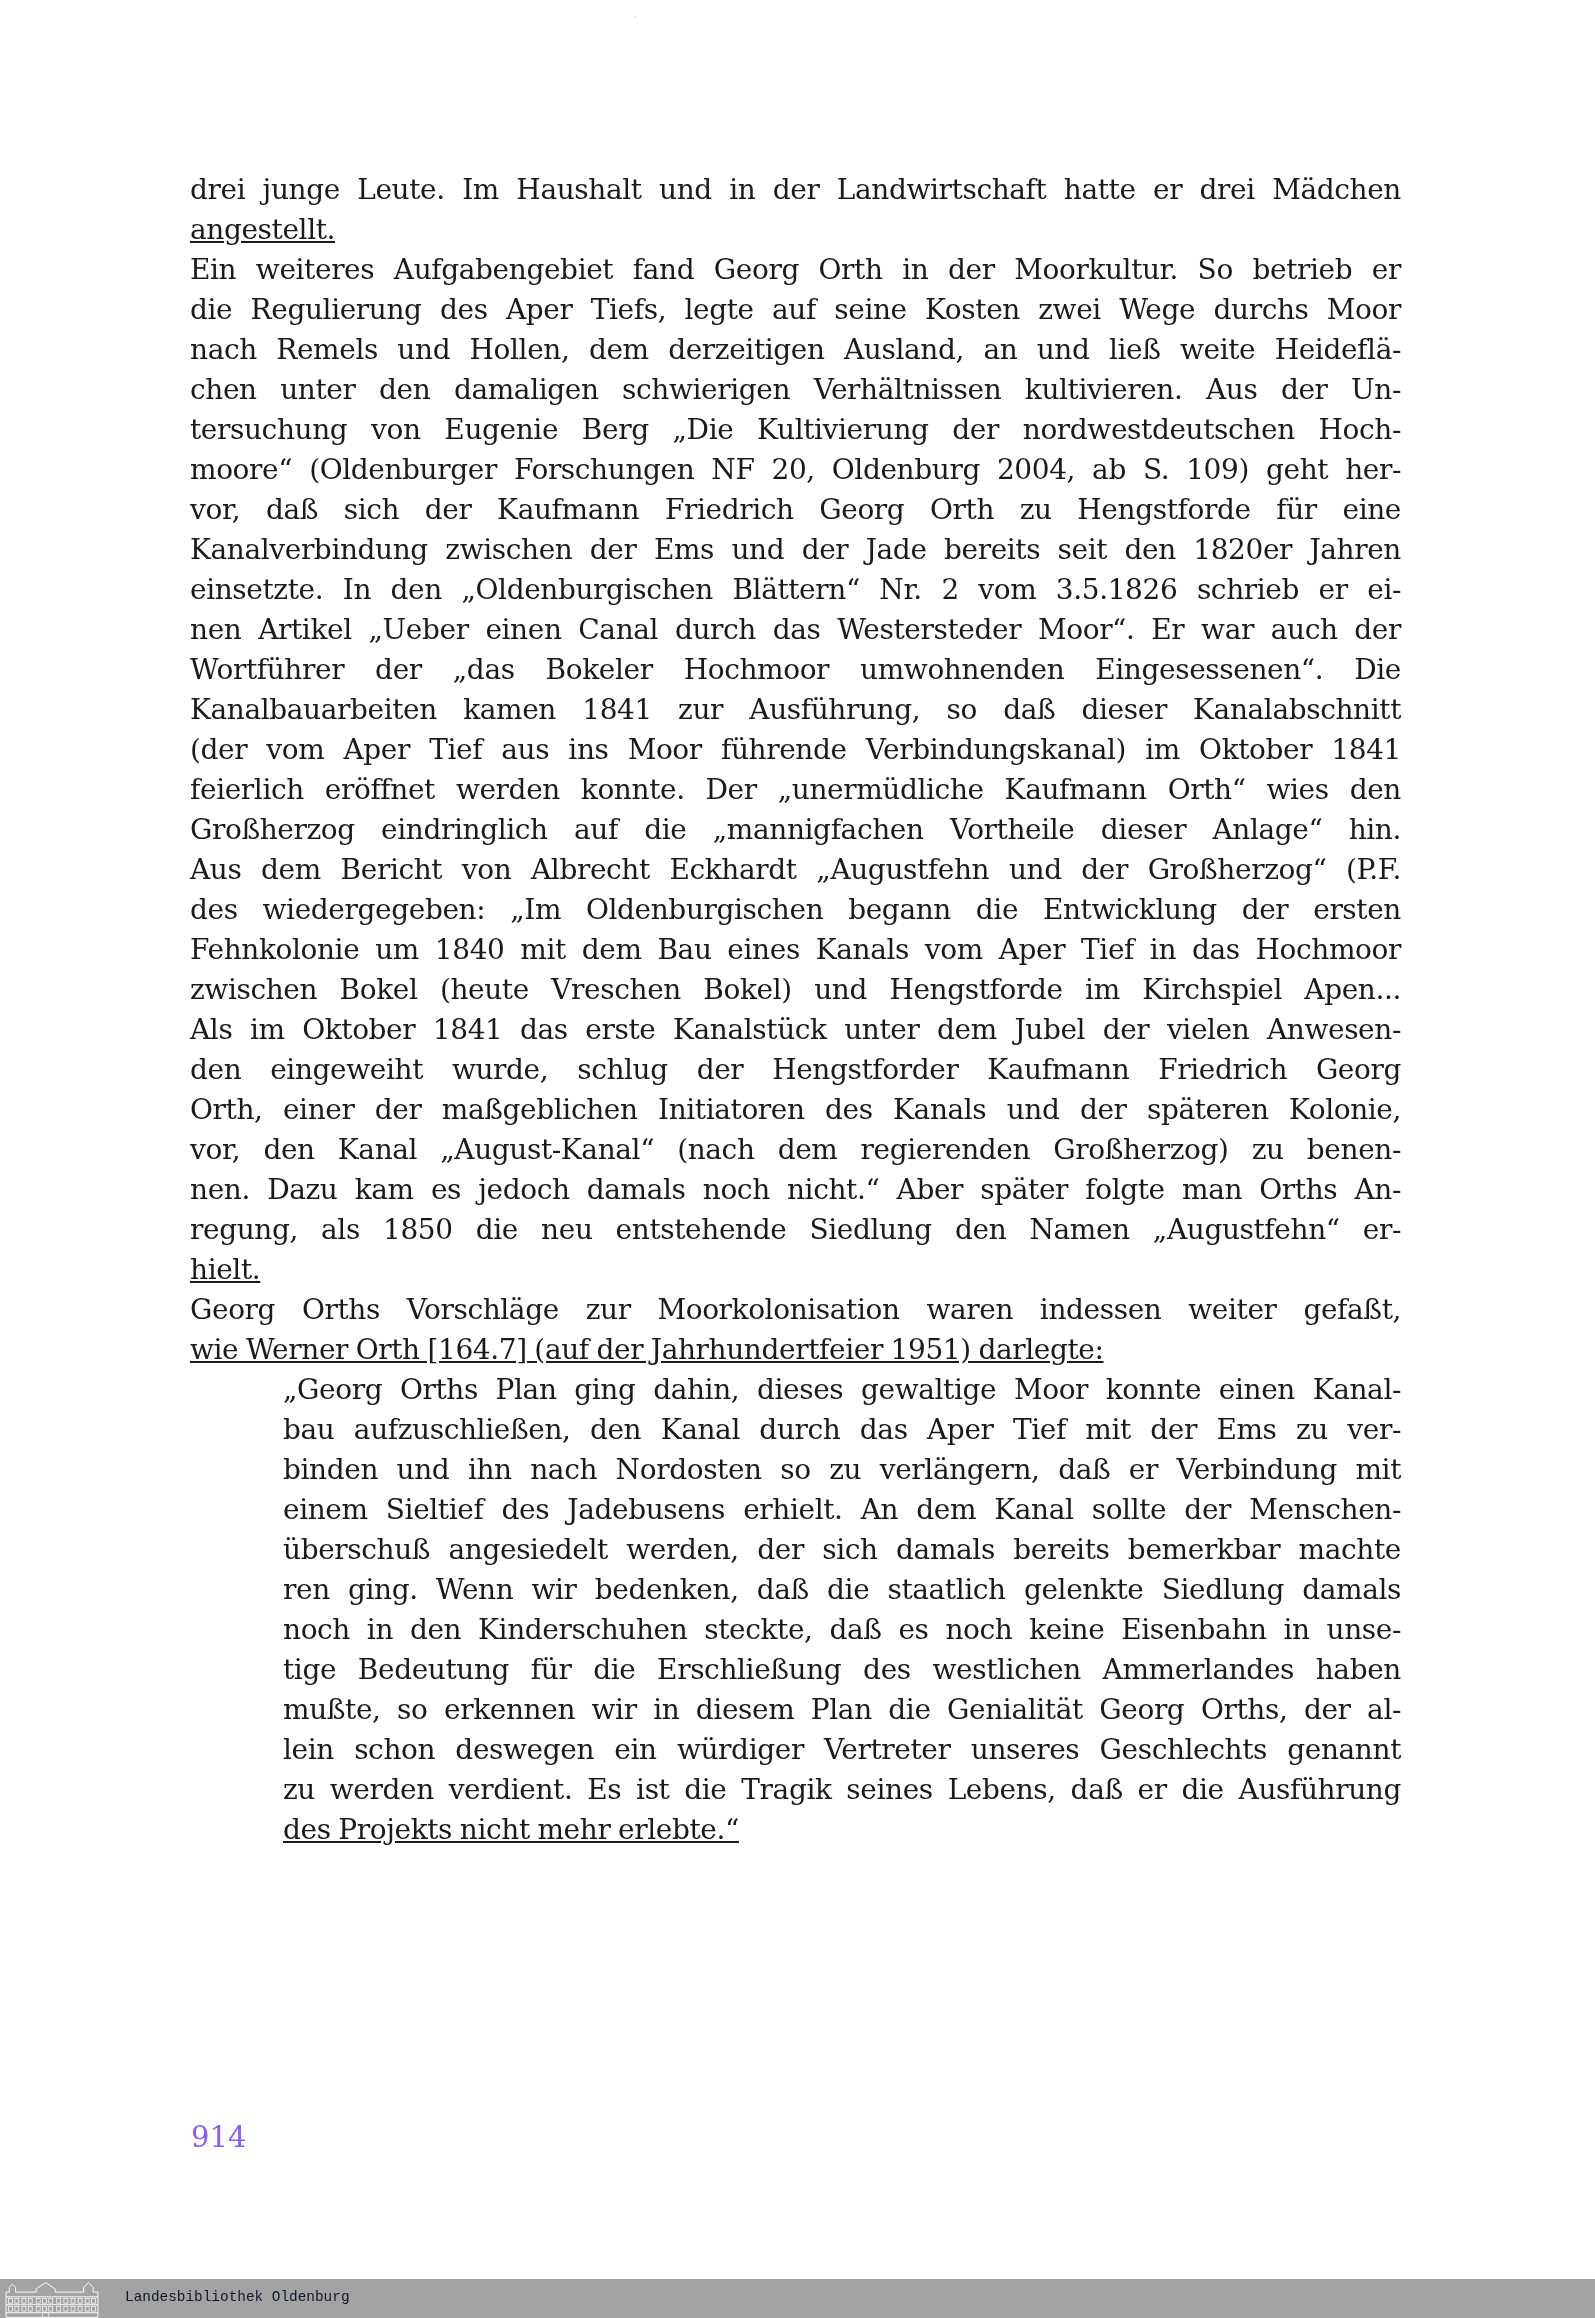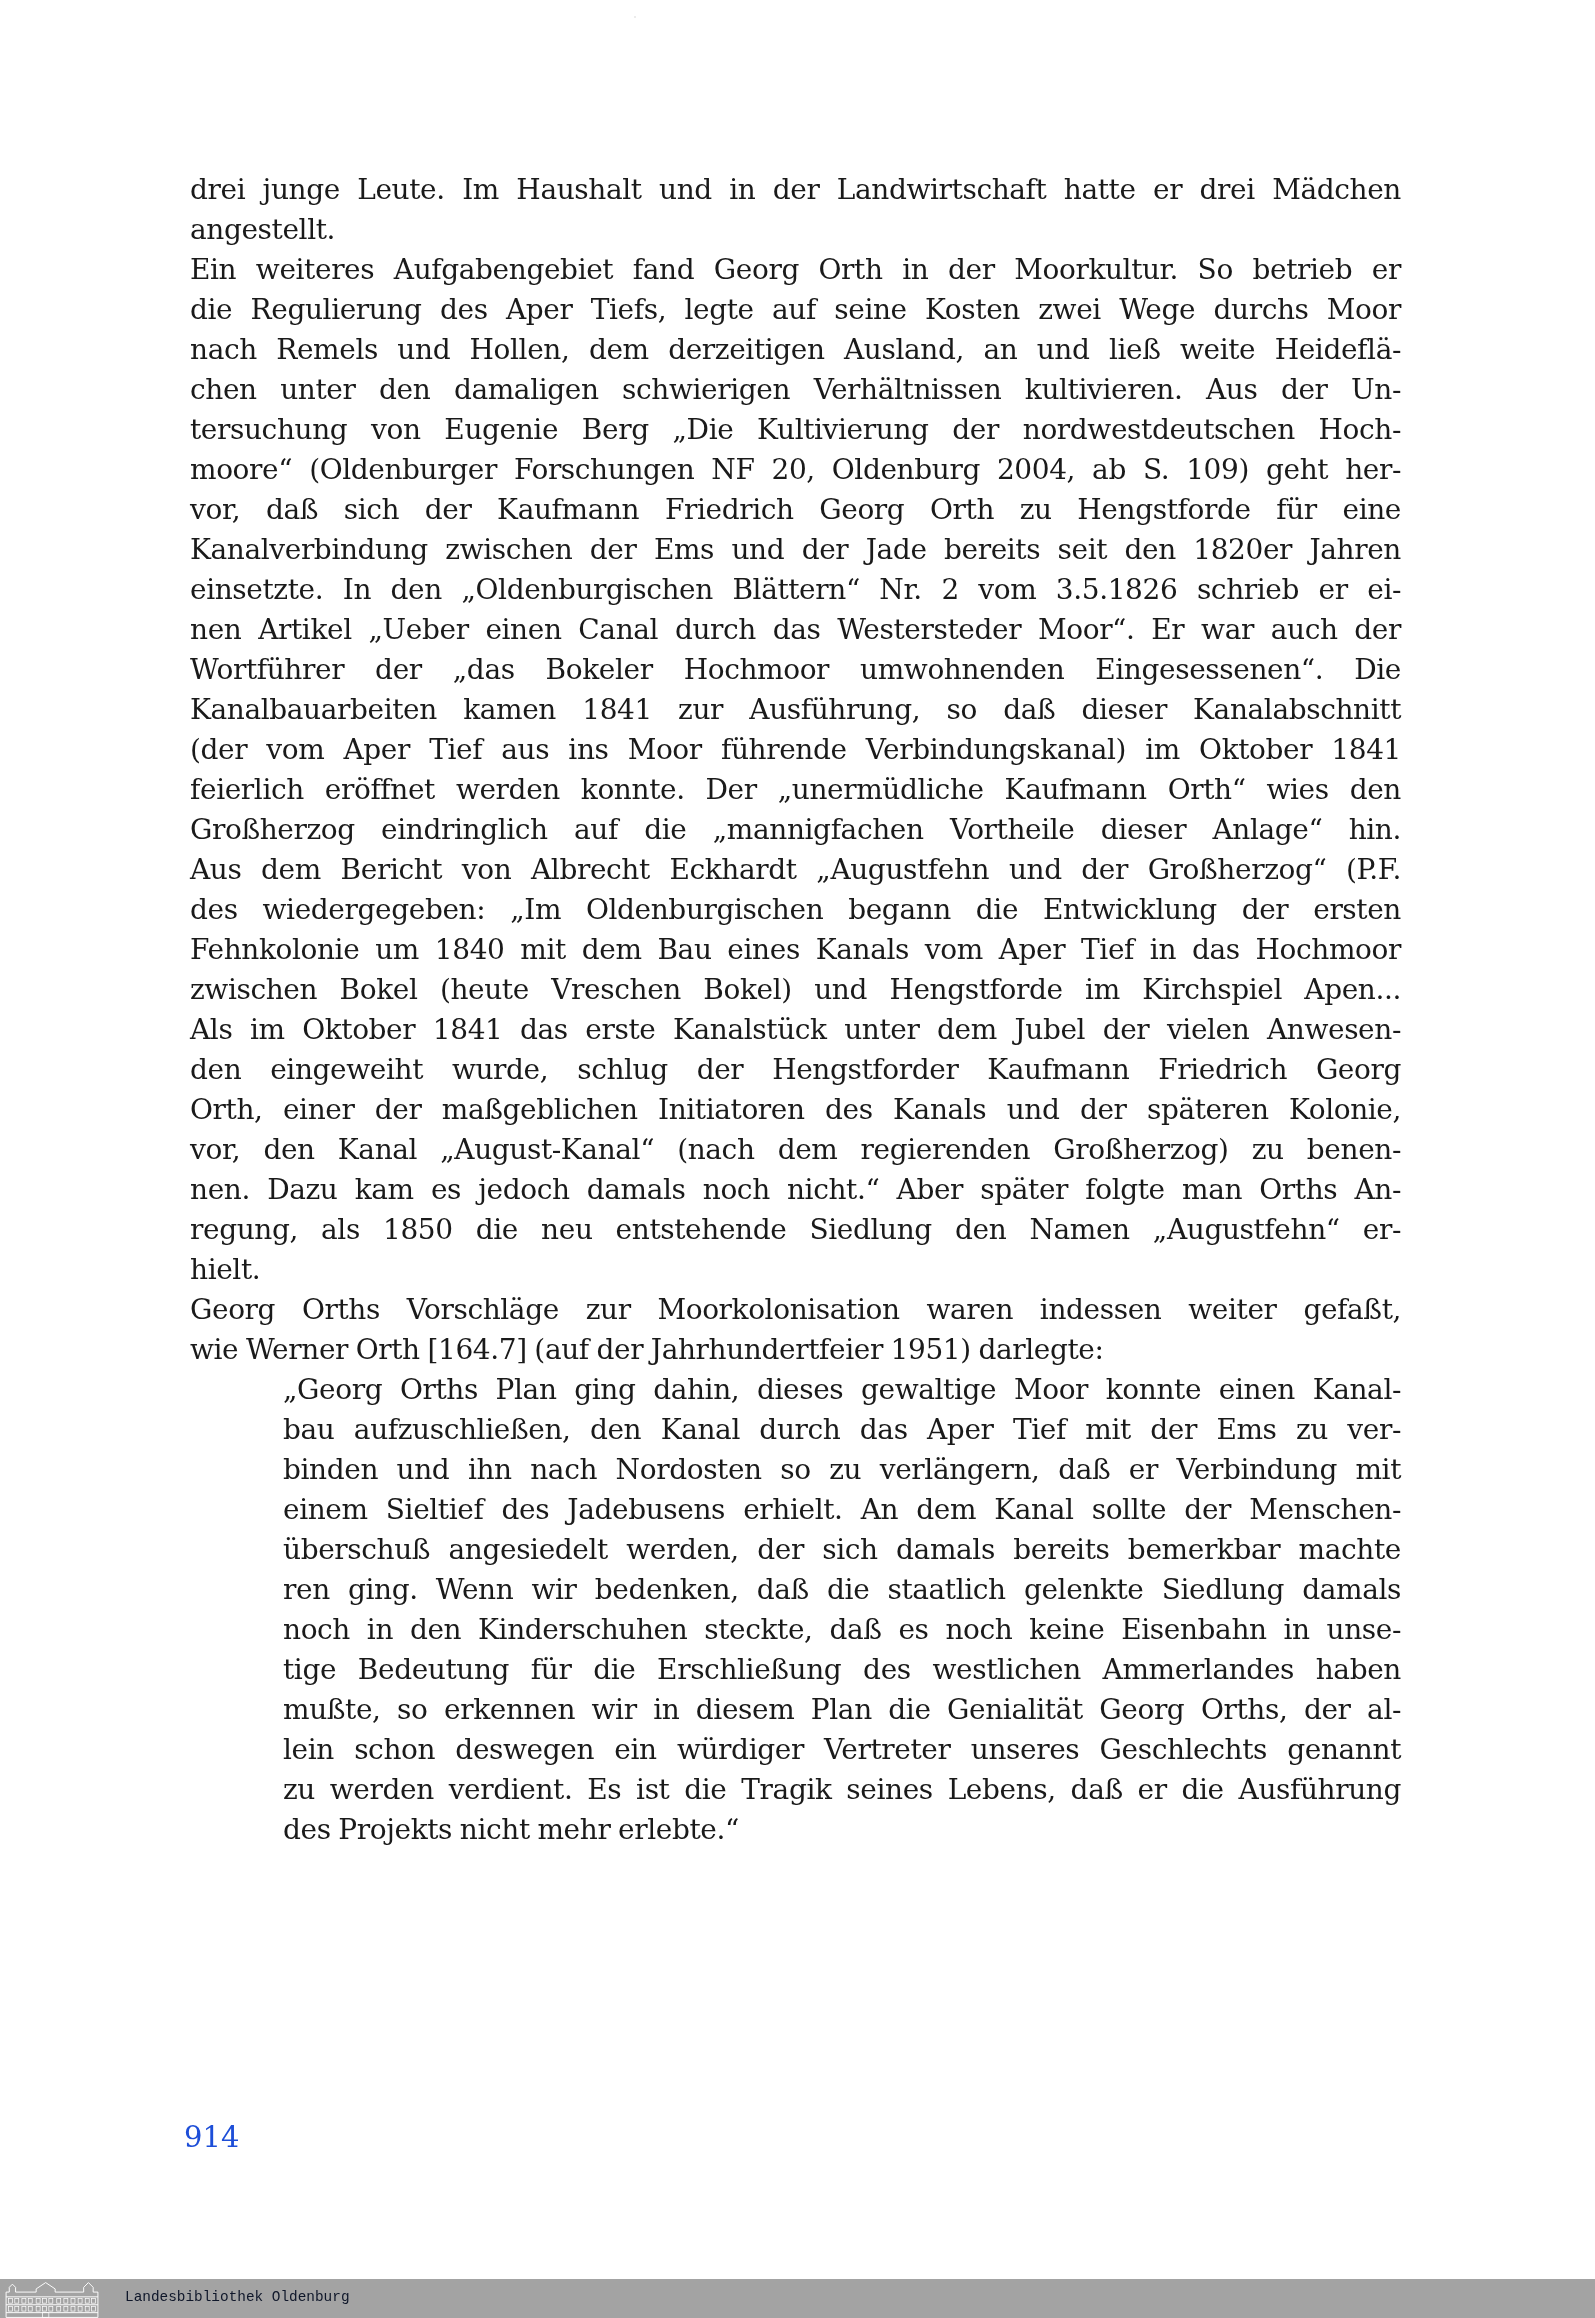--- a/index.html
+++ b/index.html
@@ -36,31 +36,32 @@
     white-space: nowrap;
     height: 40px;
     text-align: justify;
     text-align-last: justify;
     letter-spacing: -0.4px;
     word-spacing: -0.8px;
   }
   .line.last {
     text-align: center;
     text-align-last: left;
+    text-decoration: underline;
   }
   .line.indent {
     margin-left: 93px;
   }
   .page-number {
     position: absolute;
-    left: 184px;
+    left: 191px;
     top: 2120px;
     font-family: "DejaVu Serif", "Liberation Serif", serif;
     font-size: 29px;
-    color: #1d4ed8;
+    color: #8b5cf6;
   }
   .footer-bar {
     position: absolute;
     left: 0;
     top: 2279px;
     width: 1595px;
     height: 40px;
     background: #a3a3a3;
   }
   .footer-logo {

